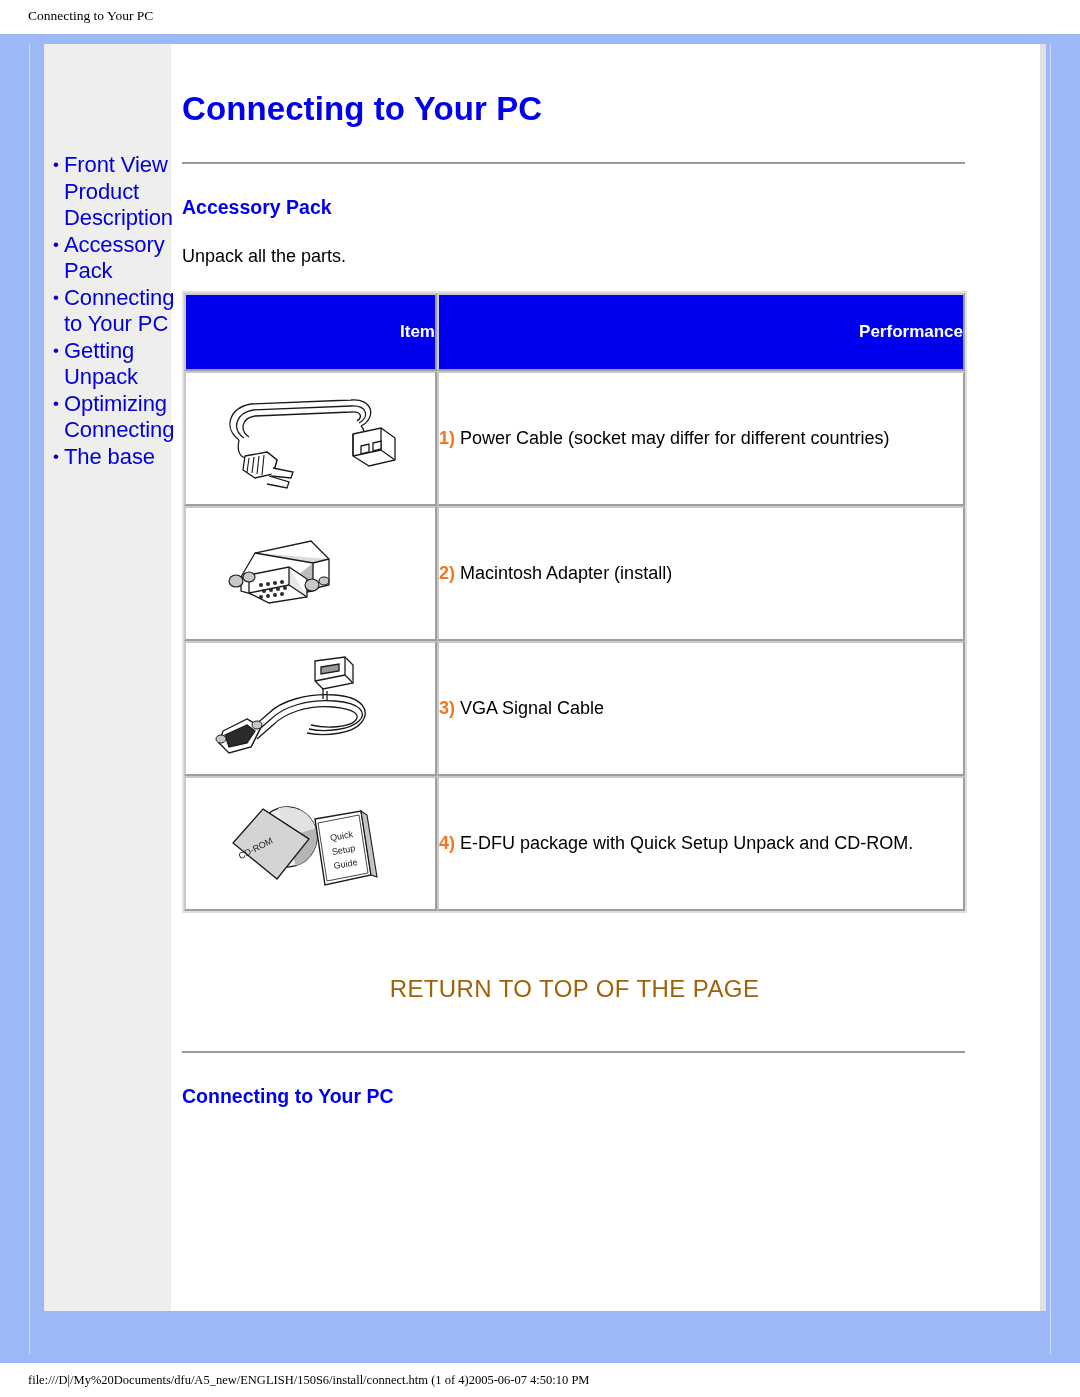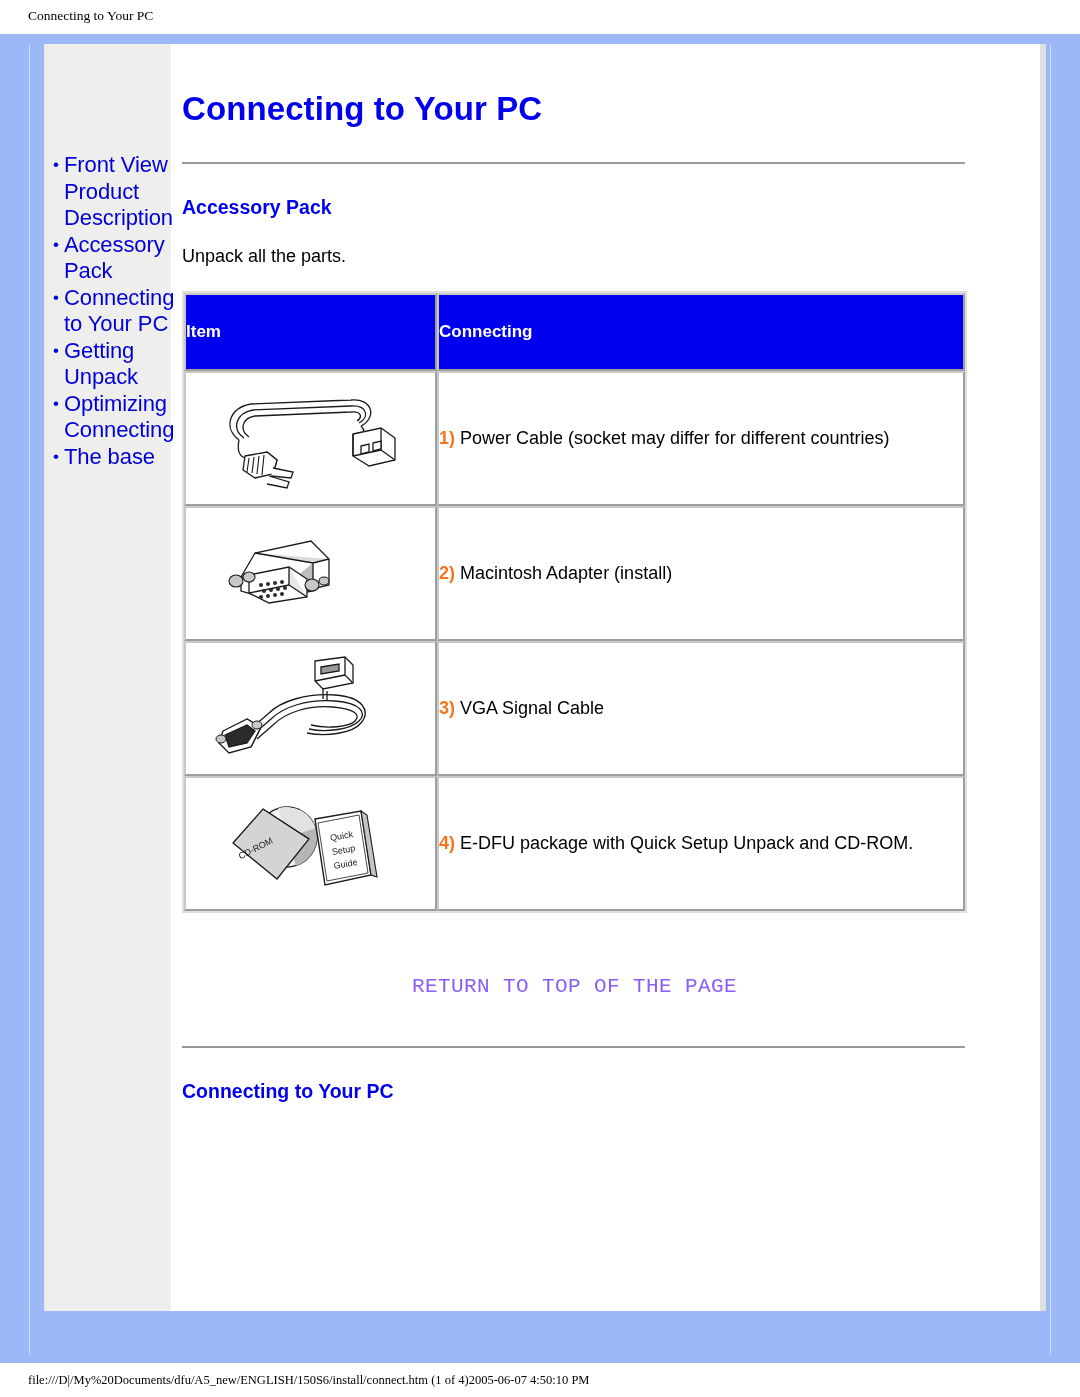--- a/index.html
+++ b/index.html
@@ -188,21 +188,21 @@
     border-left-color: #c9c9c9;
     padding: 0;
     vertical-align: middle;
   }
   table.acc-table th {
     background: #0000ee;
     color: #ffffff;
     font-size: 17px;
     font-weight: bold;
     height: 74px;
-    text-align: left;
+    text-align: right;
   }
   .col-item { width: 249px; }
 
   td.img-cell {
     text-align: center;
     height: 131px;
     padding: 4px 0;
   }
   td.desc-cell {
     font-size: 18px;
@@ -213,25 +213,24 @@
     color: #f4761f;
     font-weight: bold;
   }
 
   
   .return-link-row {
     margin: 62px 73px 0 0;
     text-align: center;
   }
   a.return-link {
-    color: #8b5cf6;
-    font-size: 21px;
+    color: #a16207;
+    font-size: 24px;
     text-decoration: none;
     letter-spacing: 0.4px;
-    font-family: Liberation Mono, monospace;
   }
 
   hr.rule-bottom {
     border: none;
     border-top: 2px solid #9a9a9a;
     margin: 48px 75px 0 0;
     height: 0;
   }
 
   h2.section-title-bottom {
@@ -293,21 +292,21 @@
 
         <h2 class="section-title">Accessory Pack</h2>
 
         <p class="body-text">Unpack all the parts.</p>
 
         <div class="acc-table-wrap">
           <table class="acc-table">
             <thead>
               <tr>
                 <th class="col-item">Item</th>
-                <th>Connecting</th>
+                <th>Performance</th>
               </tr>
             </thead>
             <tbody>
 
               <tr>
                 <td class="img-cell">
                   <svg width="200" height="110" viewBox="0 0 200 110">
                     <g fill="none" stroke="#1a1a1a" stroke-width="1.3">
                       <path d="M28 56 C12 44 18 24 40 20 L140 16 C162 14 166 34 150 42"></path>
                       <path d="M33 54 C20 45 25 29 42 26 L140 22 C156 21 159 33 148 39"></path>

